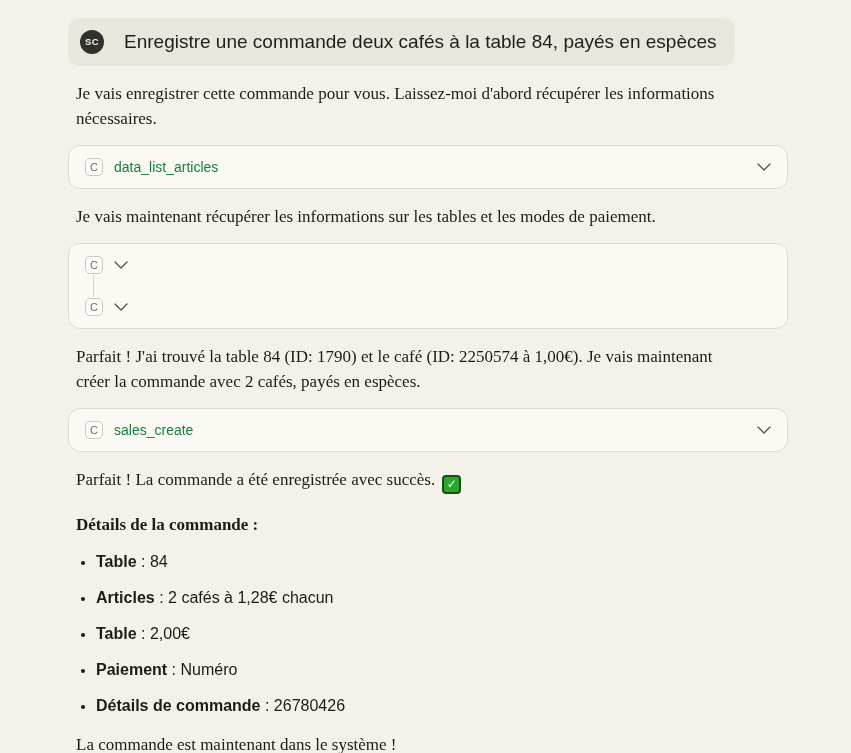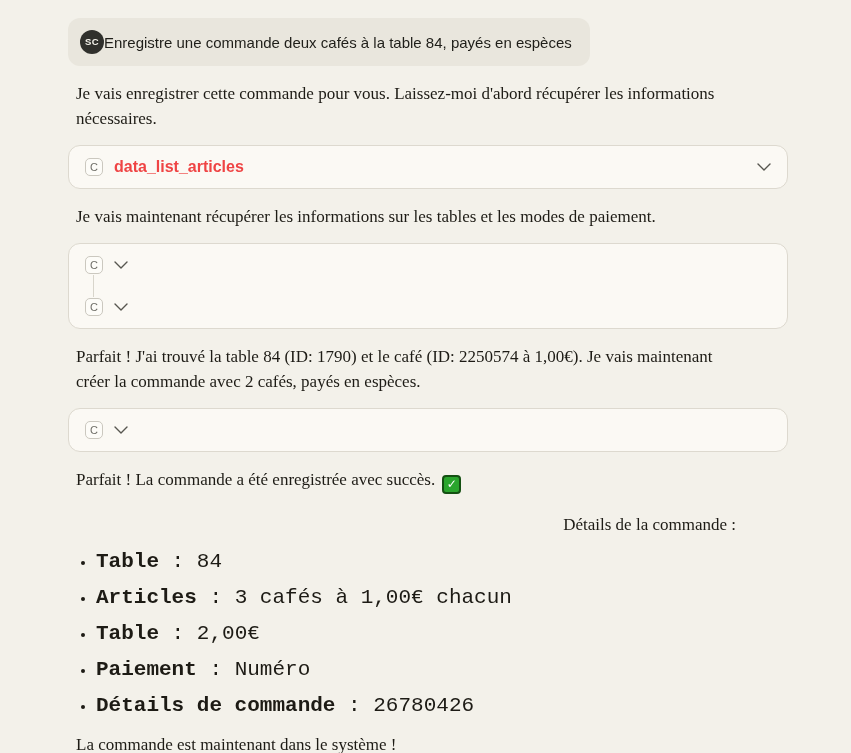--- a/index.html
+++ b/index.html
@@ -5,73 +5,73 @@
   * { margin:0; padding:0; box-sizing:border-box; }
   html,body { width:851px; height:753px; overflow:hidden; }
   body {
     background:#f3f1ea;
     padding:18px 63px 0 68px;
     font-family:"Liberation Sans", sans-serif;
   }
 
   
   .user-bubble {
-    display:inline-flex; align-items:center; gap:0;
+    display:inline-flex; align-items:center; gap:20px;
     background:#e9e6dd; border-radius:12px;
     padding:12px 18px 12px 12px;
     max-width:720px;
   }
   .avatar {
     width:24px; height:24px; border-radius:50%;
     background:#30302c; color:#f6f4ed;
     font:700 9.5px/1 "Liberation Sans", sans-serif;
     letter-spacing:.4px;
     display:flex; align-items:center; justify-content:center;
     flex-shrink:0;
   }
-  .user-text { font-size:15px; color:#1f1e19; }
+  .user-text { font-size:19px; color:#1f1e19; }
 
   
   .prose {
     font-family:"Liberation Serif", serif;
     font-size:17px; line-height:25px; color:#1d1b15;
     margin:15px 0 14px 8px; max-width:660px;
   }
-  .prose-bold { font-weight:400; margin-top:18px;text-align:right; }
+  .prose-bold { font-weight:700; margin-top:18px; }
 
   
   .tool-box {
     background:#fbf9f4; border:1px solid #ddd9cf; border-radius:12px;
     margin:14px 0 15px 0; position:relative; width:720px;
   }
   .tool-row {
     display:flex; align-items:center; gap:11px;
     height:42px; padding:0 16px; cursor:pointer;
   }
   .c-badge {
     width:18px; height:18px; flex-shrink:0;
     border:1px solid #cbc8bf; border-radius:5px; background:#fdfcf8;
     color:#6f6e67; font:500 11px/1 "Liberation Sans", sans-serif;
     display:flex; align-items:center; justify-content:center;
   }
   .tool-label {
-    font-size:16px; color:#ef4444; flex:1; min-width:0;
-    overflow:hidden; text-overflow:ellipsis; white-space:nowrap;font-weight:bold;
+    font-size:14px; color:#15803d; flex:1; min-width:0;
+    overflow:hidden; text-overflow:ellipsis; white-space:nowrap;
   }
   .chevron { display:flex; align-items:center; flex-shrink:0; }
   .connector {
     position:absolute; left:24px; top:31px;
     width:1px; height:22px; background:#d8d5cb;
   }
 
   
   ul.details {
     margin:14px 0 16px 8px; padding-left:20px;
-    font-family:Liberation Mono, monospace;
-    font-size:21px; color:#1d1b15;
+    font-family:Liberation Sans, sans-serif;
+    font-size:16px; color:#1d1b15;
   }
   ul.details li { margin-bottom:15px; line-height:21px; }
   ul.details li::marker { font-size:14px; }
   .sep { white-space:pre; }
 
   
   .check-icon {
     display:inline-flex; align-items:center; justify-content:center;
     width:19px; height:19px; margin-left:7px; vertical-align:-3px;
     background:#2aa52d; border:2px solid #145012; border-radius:4px;
@@ -129,40 +129,41 @@
   </div>
 </div>
 
 
 <p class="prose">Parfait ! J'ai trouvé la table 84 (ID: 1790) et le café (ID: 2250574 à 1,00€). Je vais maintenant créer la commande avec 2 cafés, payés en espèces.</p>
 
 
 <div class="tool-box">
   <div class="tool-row">
     <span class="c-badge">C</span>
+    <span class="tool-label">sales_create</span>
     <span class="chevron">
       <svg width="14" height="8" viewBox="0 0 14 8">
           <path d="M1 1l6 6 6-6" fill="none" stroke="#57564f" stroke-width="1.4" stroke-linecap="round" stroke-linejoin="round"></path>
         </svg>
     </span>
   </div>
 </div>
 
 
 <p class="prose">
   <span>Parfait ! La commande a été enregistrée avec succès.</span><span class="check-icon">✓</span>
 </p>
 
 
 <p class="prose prose-bold">Détails de la commande :</p>
 
 
 <ul class="details">
   <li><strong>Table</strong><span class="sep"> : </span><span>84</span></li>
-  <li><strong>Articles</strong><span class="sep"> : </span><span>3 cafés à 1,00€ chacun</span></li>
+  <li><strong>Articles</strong><span class="sep"> : </span><span>2 cafés à 1,28€ chacun</span></li>
   <li><strong>Table</strong><span class="sep"> : </span><span>2,00€</span></li>
   <li><strong>Paiement</strong><span class="sep"> : </span><span>Numéro</span></li>
   <li><strong>Détails de commande</strong><span class="sep"> : </span><span>26780426</span></li>
 </ul>
 
 
 <p class="prose">La commande est maintenant dans le système !</p>
 
 
 

